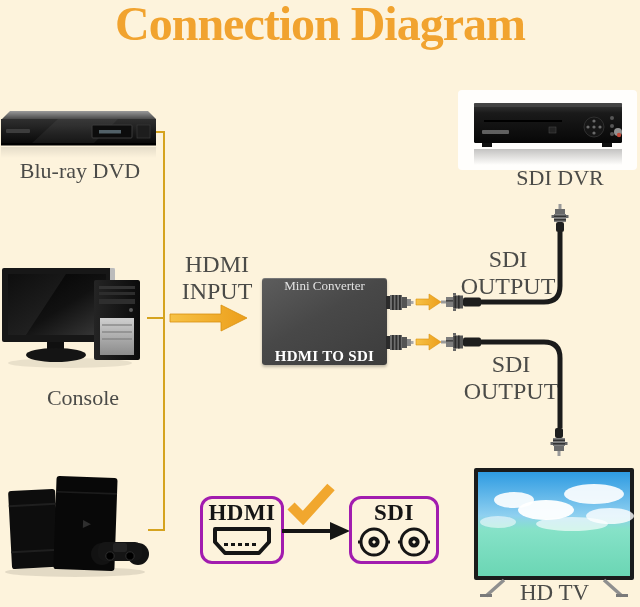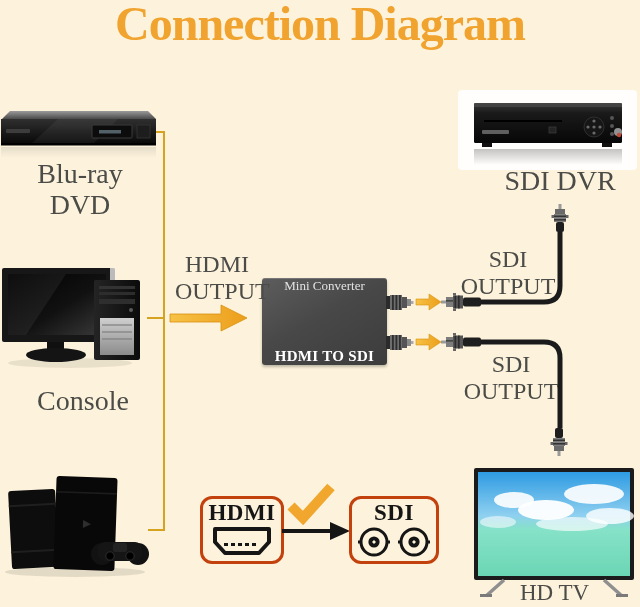--- a/index.html
+++ b/index.html
@@ -1,29 +1,29 @@
 <!DOCTYPE html>
 <html><head>
 <meta charset="utf-8">
 <style>
   html,body{margin:0;padding:0;background:#FDF3DC;}
   .stage{position:relative;width:598px;height:607px;background:#FDF3DC;overflow:hidden;
          font-family:Liberation Serif, serif;padding-left:44px;}
   .abs{position:absolute;}
   .title{top:-4px;left:0;width:640px;text-align:center;font-size:48px;font-weight:700;
          color:#F1A32F;letter-spacing:-1px;margin:0;}
-  .dev-label{color:#4B4B48;font-size:28px;text-align:center;line-height:1.1;}
+  .dev-label{color:#4B4B48;font-size:22px;text-align:center;line-height:1.1;}
   .conn-label{color:#4B4B48;font-size:24px;text-align:center;line-height:1.12;}
   .converter{left:262px;top:278px;width:125px;height:87px;border-radius:3px;
              background:linear-gradient(150deg,#5d5d5d 0%,#484848 45%,#3c3c3c 100%);
              box-shadow:0 2px 3px rgba(0,0,0,.25), inset 0 1px 0 rgba(255,255,255,.18);
              display:flex;flex-direction:column;align-items:center;justify-content:space-between;}
   .converter .l1{color:#E2E2E2;font-size:13px;}
   .converter .l2{color:#FFFFFF;font-size:15px;font-weight:700;letter-spacing:.3px;margin-top:1px;}
-  .legend-box{width:84px;height:68px;border:3px solid #c2410c;border-radius:12px;
+  .legend-box{width:84px;height:68px;border:3px solid #a21caf;border-radius:12px;
               box-sizing:border-box;display:flex;flex-direction:column;align-items:center;text-align:center;}
   .legend-box .lbl{font-size:23px;font-weight:600;color:#151515;margin-top:1px;letter-spacing:.5px;}
 </style>
 </head>
 <body>
 
 <div class="stage">
 
   <h1 class="abs title">Connection Diagram</h1>
 
@@ -266,21 +266,21 @@
     <rect x="0" y="2" width="4" height="13" fill="#2b2b2b"></rect>
     <rect x="4" y="1" width="12" height="15" fill="#6e6e6e"></rect>
     <rect x="6" y="1" width="1.8" height="15" fill="#2f2f2f"></rect>
     <rect x="9.5" y="1" width="1.8" height="15" fill="#2f2f2f"></rect>
     <rect x="13" y="1" width="1.8" height="15" fill="#2f2f2f"></rect>
     <rect x="16" y="3" width="5" height="11" fill="#555"></rect>
     <rect x="21" y="5" width="4" height="7" fill="#8a8a8a"></rect>
     <rect x="25" y="7" width="2.5" height="3" fill="#aaa"></rect>
   </svg>
 
-  <div class="abs conn-label" style="left:175px;top:251px;width:84px;">HDMI OUTPUT</div>
+  <div class="abs conn-label" style="left:175px;top:251px;width:84px;">HDMI INPUT</div>
   <div class="abs conn-label" style="left:452px;top:246px;width:112px;">SDI OUTPUT</div>
   <div class="abs conn-label" style="left:455px;top:351px;width:112px;">SDI OUTPUT</div>
 
   <div class="abs legend-box" style="left:200px;top:496px;">
     <span class="lbl">HDMI</span>
     <svg width="64" height="32" viewBox="0 0 64 32">
       <path d="M5,3 H59 V16 L49,27 H15 L5,16 Z" fill="none" stroke="#151515" stroke-width="4" stroke-linejoin="round"></path>
       <rect x="14" y="17" width="4" height="3" fill="#151515"></rect>
       <rect x="21" y="17" width="4" height="3" fill="#151515"></rect>
       <rect x="28" y="17" width="4" height="3" fill="#151515"></rect>

